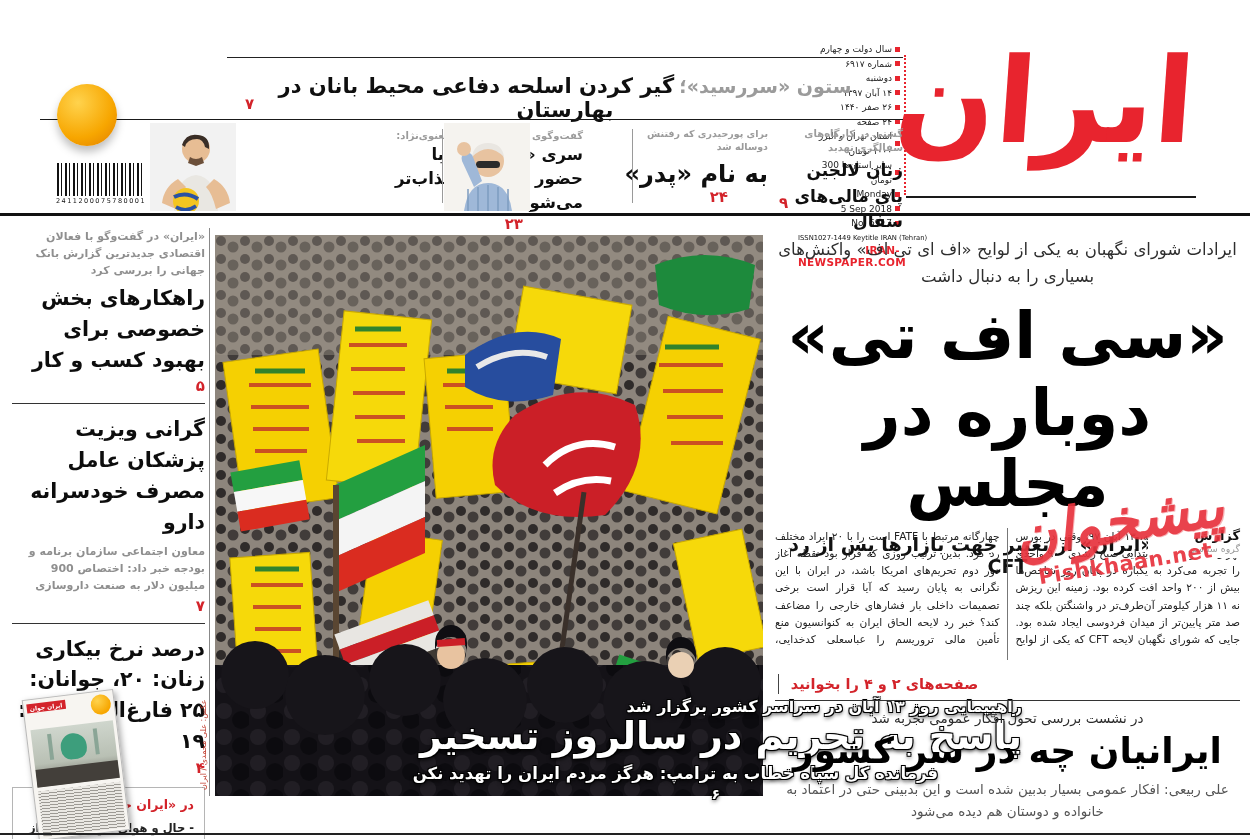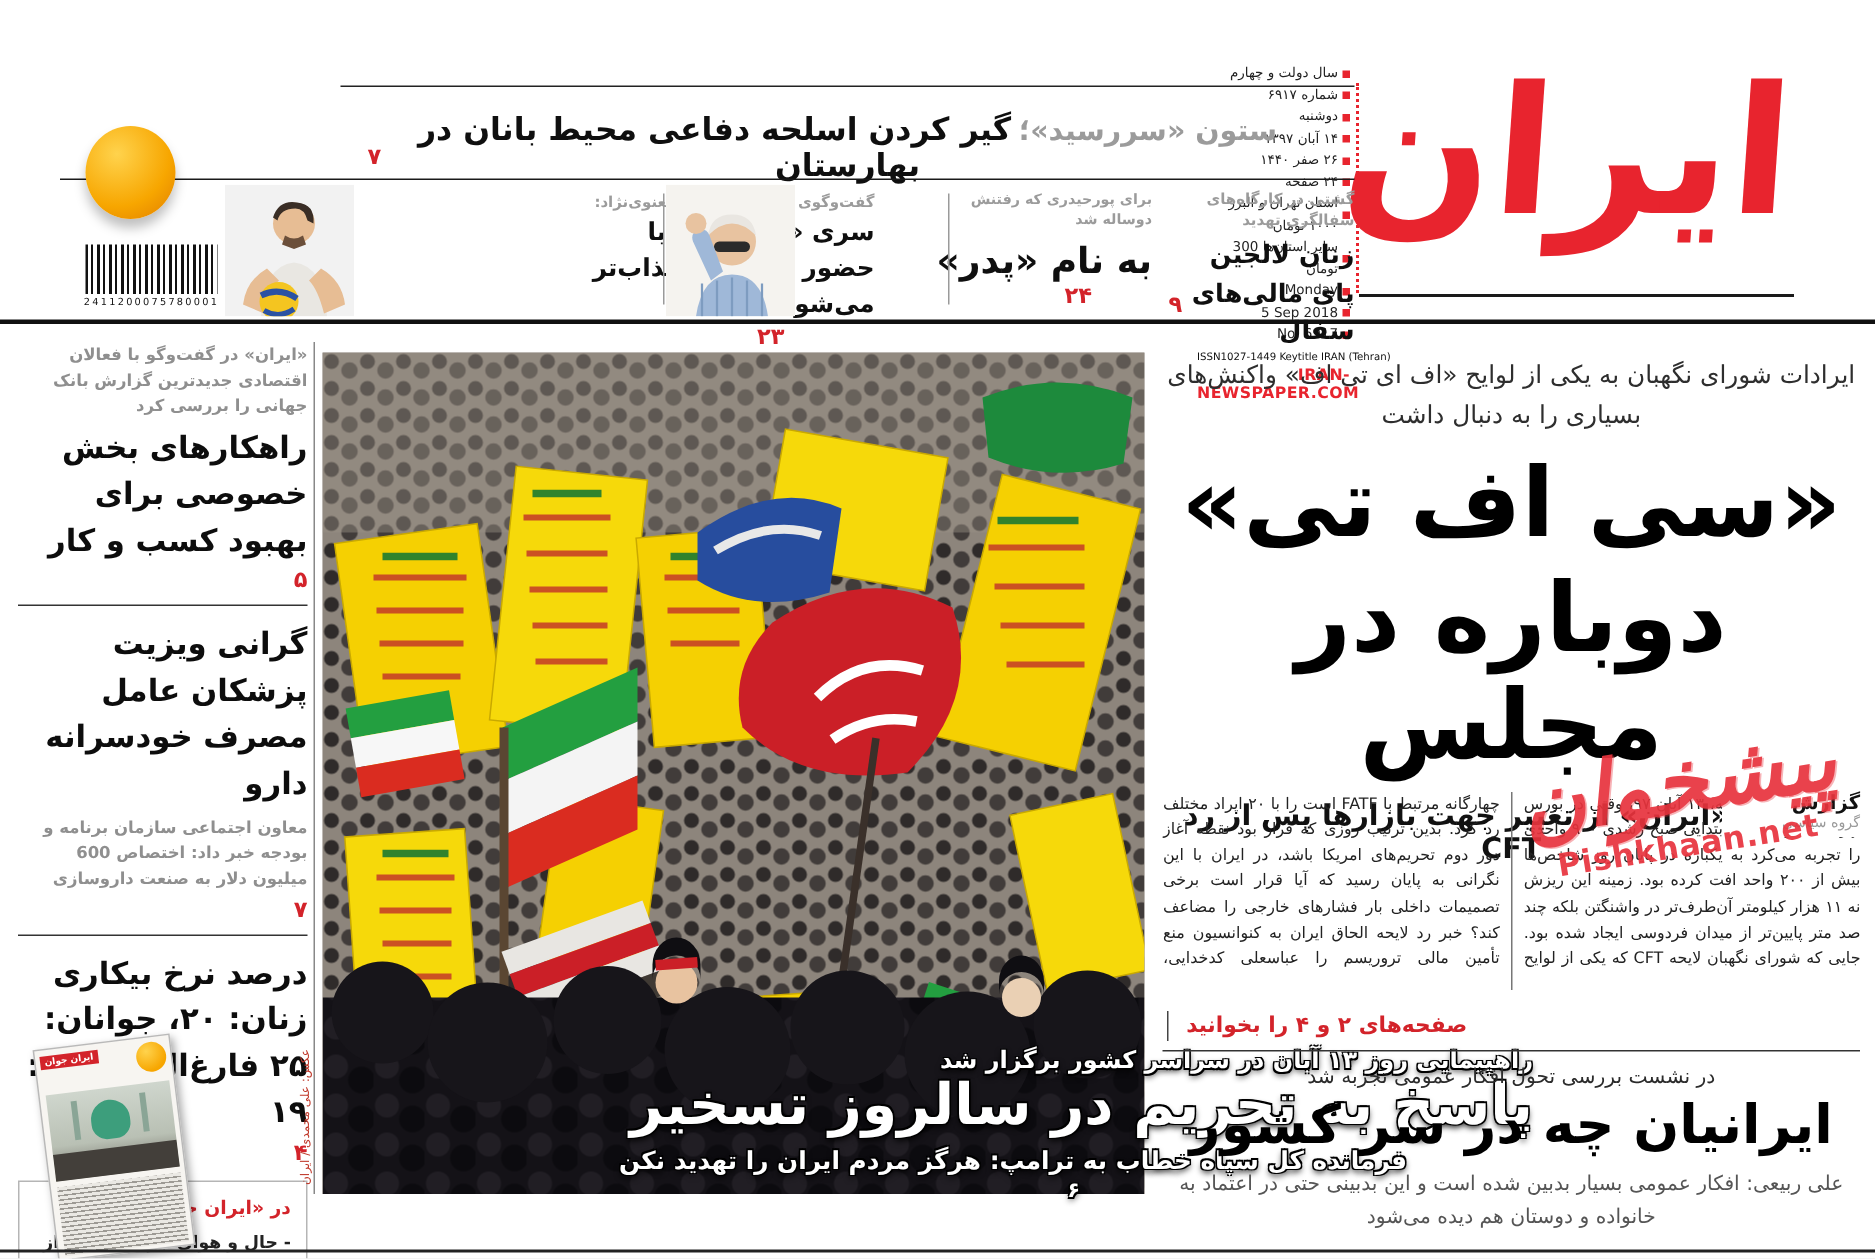--- a/index.html
+++ b/index.html
@@ -234,21 +234,21 @@
 
   <div class="abs sidebar">
     <div>
       <div class="sb-kick">«ایران» در گفت‌وگو با فعالان اقتصادی جدیدترین گزارش بانک جهانی را بررسی کرد</div>
       <div class="sb-head">راهکارهای بخش خصوصی برای بهبود کسب و کار</div>
       <span class="pagenum sb-num">۵</span>
       <hr class="sb-rule">
     </div>
     <div>
       <div class="sb-head">گرانی ویزیت پزشکان عامل مصرف خودسرانه دارو</div>
-      <div class="sb-kick" style="margin-top:6px;">معاون اجتماعی سازمان برنامه و بودجه خبر داد: اختصاص 600 میلیون دلار به صنعت داروسازی</div>
+      <div class="sb-kick" style="margin-top:6px;">معاون اجتماعی سازمان برنامه و بودجه خبر داد: اختصاص 900 میلیون دلار به صنعت داروسازی</div>
       <span class="pagenum sb-num">۷</span>
       <hr class="sb-rule">
     </div>
     <div>
       <div class="sb-head">درصد نرخ بیکاری زنان: ۲۰، جوانان: ۲۵ فارغ‌التحصیلان: ۱۹</div>
       <span class="pagenum sb-num">۴</span>
     </div>
     <div class="sb-box">
       <div class="title">در «ایران جوان» بخوانید</div>
       <div class="line">- حال و هوای جوانان حرم؛ از کفشداری تا نقاره‌خانه</div>

